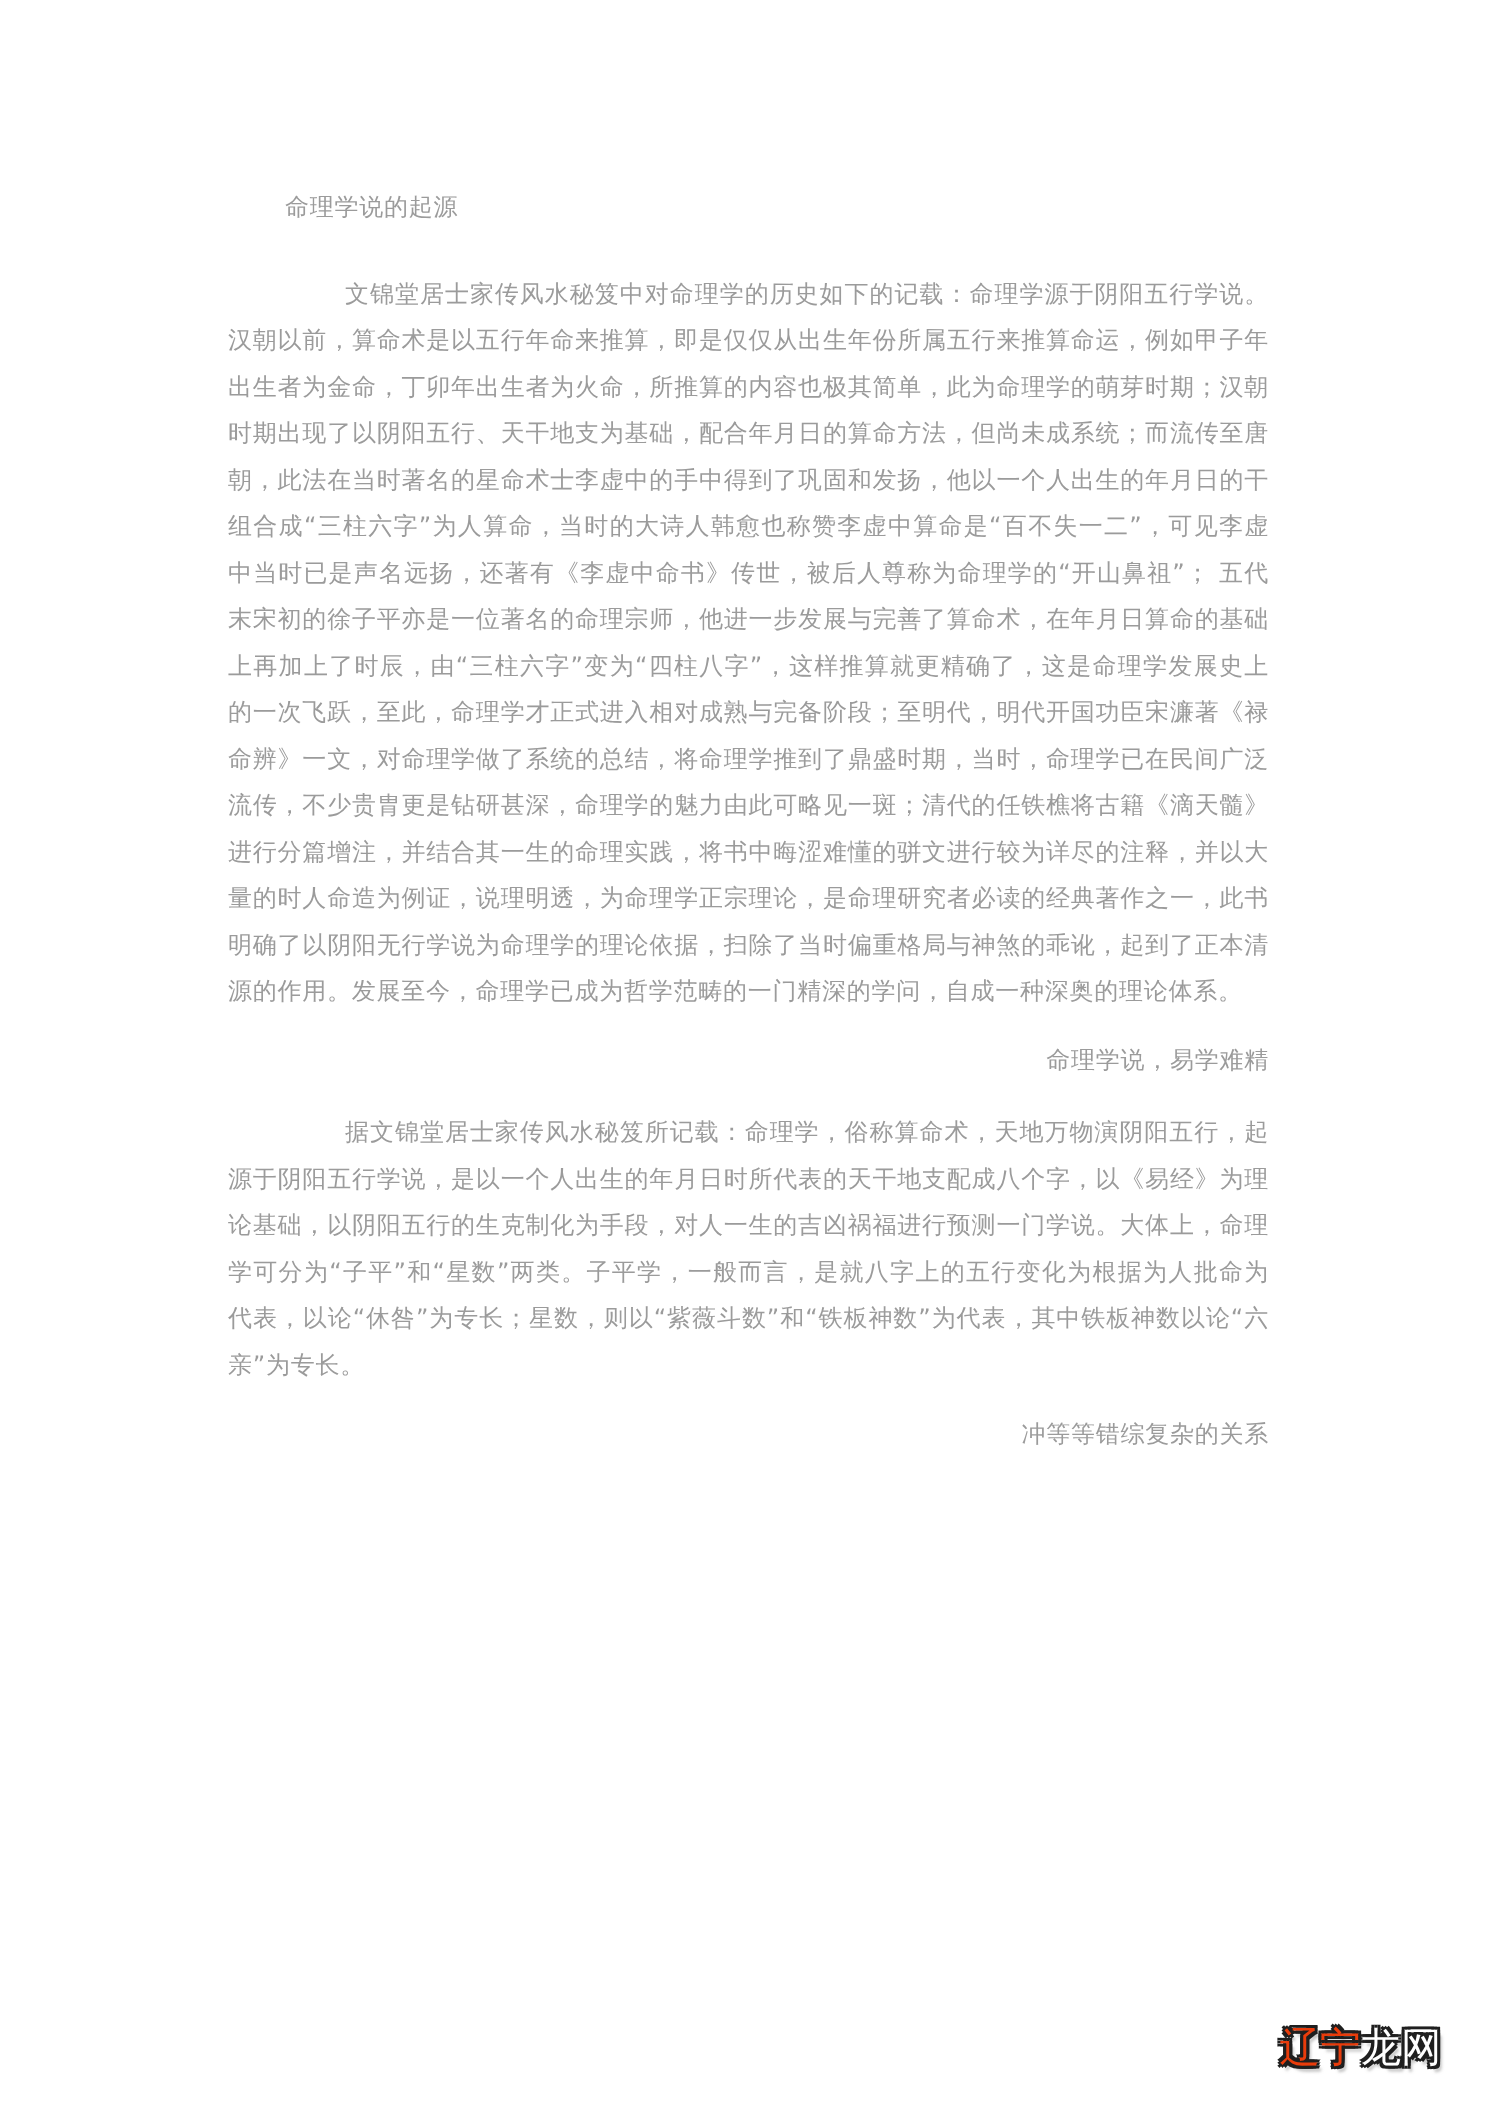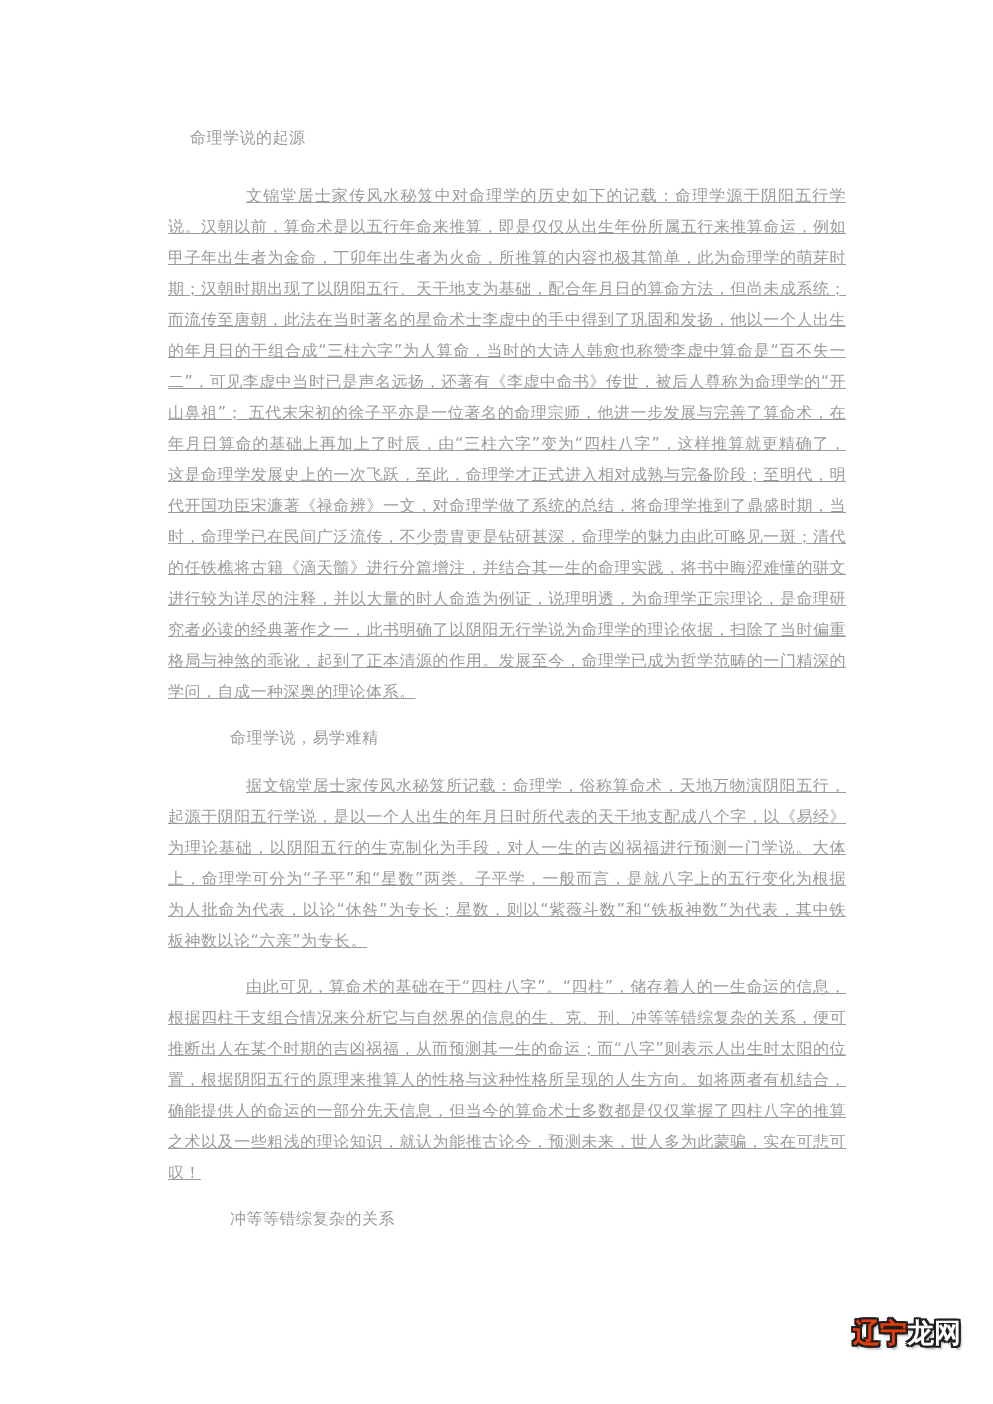--- a/index.html
+++ b/index.html
@@ -29,36 +29,35 @@
   .doc-title {
     padding-left: 38px;
     margin: 0 0 27px 0;
     text-align: left;
     font-size: 16px;
     font-weight: normal;
   }
   .doc-heading {
     padding-left: 78px;
     margin: 0 0 17px 0;
-    text-align: left;
+    text-align: right;
     font-size: 16px;
     font-weight: normal;
   }
   .para {
-    margin: 0 0 15px 16px;
+    margin: 0 0 15px 0;
     text-indent: 78px;
-    text-decoration: underline;
   }
   .watermark {
     position: absolute;
     left: 853px;
-    top: 1315px;
+    top: 1348px;
     font-family: "DejaVu Sans", sans-serif;
     font-size: 27px;
-    font-weight: bold;
+    font-weight: normal;
     white-space: nowrap;
     line-height: 36px;
   }
   .watermark span {
     text-shadow:
       -2px -2px 0 #1f1f1f,  2px -2px 0 #1f1f1f,
       -2px  2px 0 #1f1f1f,  2px  2px 0 #1f1f1f,
       -2px  0   0 #1f1f1f,  2px  0   0 #1f1f1f,
        0   -2px 0 #1f1f1f,  0    2px 0 #1f1f1f,
        3px  4px 2px rgba(140,140,140,0.55);
@@ -72,21 +71,20 @@
   <div class="article" style="color: rgb(155, 155, 155);">
 
     <div class="doc-title">命理学说的起源</div>
 
     <p class="para">文锦堂居士家传风水秘笈中对命理学的历史如下的记载：命理学源于阴阳五行学说。汉朝以前，算命术是以五行年命来推算，即是仅仅从出生年份所属五行来推算命运，例如甲子年出生者为金命，丁卯年出生者为火命，所推算的内容也极其简单，此为命理学的萌芽时期；汉朝时期出现了以阴阳五行、天干地支为基础，配合年月日的算命方法，但尚未成系统；而流传至唐朝，此法在当时著名的星命术士李虚中的手中得到了巩固和发扬，他以一个人出生的年月日的干组合成“三柱六字”为人算命，当时的大诗人韩愈也称赞李虚中算命是“百不失一二”，可见李虚中当时已是声名远扬，还著有《李虚中命书》传世，被后人尊称为命理学的“开山鼻祖”； 五代末宋初的徐子平亦是一位著名的命理宗师，他进一步发展与完善了算命术，在年月日算命的基础上再加上了时辰，由“三柱六字”变为“四柱八字”，这样推算就更精确了，这是命理学发展史上的一次飞跃，至此，命理学才正式进入相对成熟与完备阶段；至明代，明代开国功臣宋濂著《禄命辨》一文，对命理学做了系统的总结，将命理学推到了鼎盛时期，当时，命理学已在民间广泛流传，不少贵胄更是钻研甚深，命理学的魅力由此可略见一斑；清代的任铁樵将古籍《滴天髓》进行分篇增注，并结合其一生的命理实践，将书中晦涩难懂的骈文进行较为详尽的注释，并以大量的时人命造为例证，说理明透，为命理学正宗理论，是命理研究者必读的经典著作之一，此书明确了以阴阳无行学说为命理学的理论依据，扫除了当时偏重格局与神煞的乖讹，起到了正本清源的作用。发展至今，命理学已成为哲学范畴的一门精深的学问，自成一种深奥的理论体系。</p>
 
     <div class="doc-heading">命理学说，易学难精</div>
 
     <p class="para">据文锦堂居士家传风水秘笈所记载：命理学，俗称算命术，天地万物演阴阳五行，起源于阴阳五行学说，是以一个人出生的年月日时所代表的天干地支配成八个字，以《易经》为理论基础，以阴阳五行的生克制化为手段，对人一生的吉凶祸福进行预测一门学说。大体上，命理学可分为“子平”和“星数”两类。子平学，一般而言，是就八字上的五行变化为根据为人批命为代表，以论“休咎”为专长；星数，则以“紫薇斗数”和“铁板神数”为代表，其中铁板神数以论“六亲”为专长。</p>
 
-    <p class="para">由此可见，算命术的基础在于“四柱八字”。“四柱”，储存着人的一生命运的信息，根据四柱干支组合情况来分析它与自然界的信息的生、克、刑、冲等等错综复杂的关系，便可推断出人在某个时期的吉凶祸福，从而预测其一生的命运；而“八字”则表示人出生时太阳的位置，根据阴阳五行的原理来推算人的性格与这种性格所呈现的人生方向。如将两者有机结合，确能提供人的命运的一部分先天信息，但当今的算命术士多数都是仅仅掌握了四柱八字的推算之术以及一些粗浅的理论知识，就认为能推古论今，预测未来，世人多为此蒙骗，实在可悲可叹！</p>
 
     <div class="doc-heading">冲等等错综复杂的关系</div>
 
   </div>
 
   <div class="watermark"><span style="color: rgb(233, 60, 11);">辽宁</span><span style="color: rgb(255, 255, 255);">龙网</span></div>
 
 </div>
 
 </body></html>

